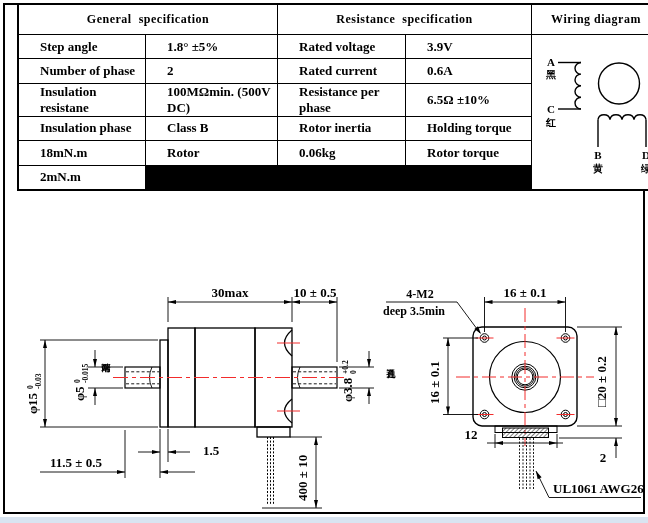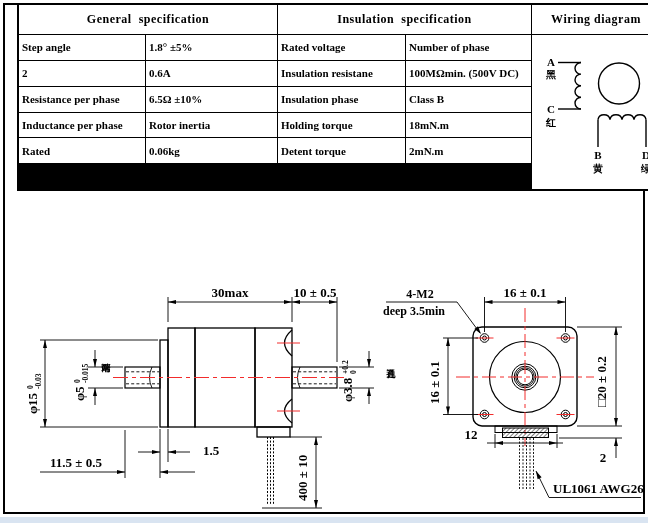--- a/index.html
+++ b/index.html
@@ -4,22 +4,22 @@
 <style>
   html,body{margin:0;padding:0;}
   body{width:648px;height:523px;background:#fff;position:relative;overflow:hidden;
        font-family:"Liberation Serif", serif;}
   .page-border{position:absolute;left:3px;top:3px;width:642px;height:511px;
        border:2px solid #000;box-sizing:border-box;}
   .spec-table{position:absolute;left:17px;top:3px;width:642px;height:188px;
        display:grid;grid-template-columns:126px 131px 127px 125px 1fr;
        grid-template-rows:29px repeat(6,1fr);gap:1px;background:#000;
        border:2px solid #000;box-sizing:border-box;}
-  .cell{background:#fff;display:flex;align-items:center;padding-left:3px;
-       font-weight:bold;font-size:11px;color:#000;}
+  .cell{background:#fff;display:flex;align-items:center;padding-left:21px;
+       font-weight:bold;font-size:13px;color:#000;}
   .hdr{justify-content:center;padding-left:0;font-size:12px;letter-spacing:.5px;white-space:pre;}
   .hdr-general{grid-column:1/3;grid-row:1;}
   .hdr-electrical{grid-column:3/5;grid-row:1;}
   .hdr-wiring{grid-column:5/6;grid-row:1;}
   .wiring-cell{grid-column:5/6;grid-row:2/8;background:#fff;padding:0;display:block;}
   svg text{font-family:"Liberation Serif", serif;font-weight:bold;fill:#000;}
   .d13{font-size:13px;}
   .d12{font-size:12px;}
   .d75{font-size:7.5px;}
   .d9{font-size:9px;}
@@ -27,26 +27,27 @@
   .w10{font-size:10px;}
   .footer-strip{position:absolute;left:0;bottom:0;width:648px;height:6px;background:#d9e4f1;}
 </style>
 </head>
 <body>
 
 <div class="page-border"></div>
 
 <div class="spec-table">
   <div class="cell hdr hdr-general">General  specification</div>
-  <div class="cell hdr hdr-electrical">Insulation  specification</div>
+  <div class="cell hdr hdr-electrical">Resistance  specification</div>
   <div class="cell hdr hdr-wiring">Wiring diagram</div>
 
   <div class="cell">Step angle</div>
   <div class="cell">1.8° ±5%</div>
   <div class="cell">Rated voltage</div>
+  <div class="cell">3.9V</div>
 
   <div class="wiring-cell">
     <svg width="128" height="155" viewBox="0 0 128 155">
       <g stroke="#000" stroke-width="1.4" fill="none">
         <path d="M26,27.5 H49"></path>
         <path d="M49,27.5 a6,5.8 0 0 0 0,11.6 a6,5.8 0 0 0 0,11.6 a6,5.8 0 0 0 0,11.6 a6,5.8 0 0 0 0,11.6"></path>
         <path d="M49,74 H26"></path>
       </g>
       <circle cx="87" cy="48.5" r="20.5" stroke="#000" stroke-width="1.4" fill="none"></circle>
       <g stroke="#000" stroke-width="1.4" fill="none">
@@ -60,38 +61,38 @@
       <text x="19" y="91" class="w10" text-anchor="middle">红</text>
       <text x="66" y="124" class="w11" text-anchor="middle">B</text>
       <text x="66" y="137" class="w10" text-anchor="middle">黄</text>
       <text x="114" y="124" class="w11" text-anchor="middle">D</text>
       <text x="114" y="137" class="w10" text-anchor="middle">绿</text>
     </svg>
   </div>
 
   <div class="cell">Number of phase</div>
   <div class="cell">2</div>
+  <div class="cell">Rated current</div>
   <div class="cell">0.6A</div>
 
   <div class="cell">Insulation resistane</div>
   <div class="cell">100MΩmin. (500V DC)</div>
   <div class="cell">Resistance per phase</div>
   <div class="cell">6.5Ω ±10%</div>
 
   <div class="cell">Insulation phase</div>
   <div class="cell">Class B</div>
-  <div class="cell">Inductance per phase</div>
 
   <div class="cell">Rotor inertia</div>
   <div class="cell">Holding torque</div>
   <div class="cell">18mN.m</div>
 
-  <div class="cell">Rated</div>
+  <div class="cell">Rotor</div>
   <div class="cell">0.06kg</div>
-  <div class="cell">Detent torque</div>
+  <div class="cell">Rotor torque</div>
   <div class="cell">2mN.m</div>
 </div>
 
 <svg width="648" height="523" viewBox="0 0 648 523" style="position:absolute;left:0;top:0;">
 
   <g>
     <g stroke="#000" stroke-width="1.3" fill="none">
       <rect x="160" y="340" width="8" height="87"></rect>
       <rect x="168" y="328" width="27" height="99"></rect>
       <rect x="195" y="328" width="60" height="99"></rect>

